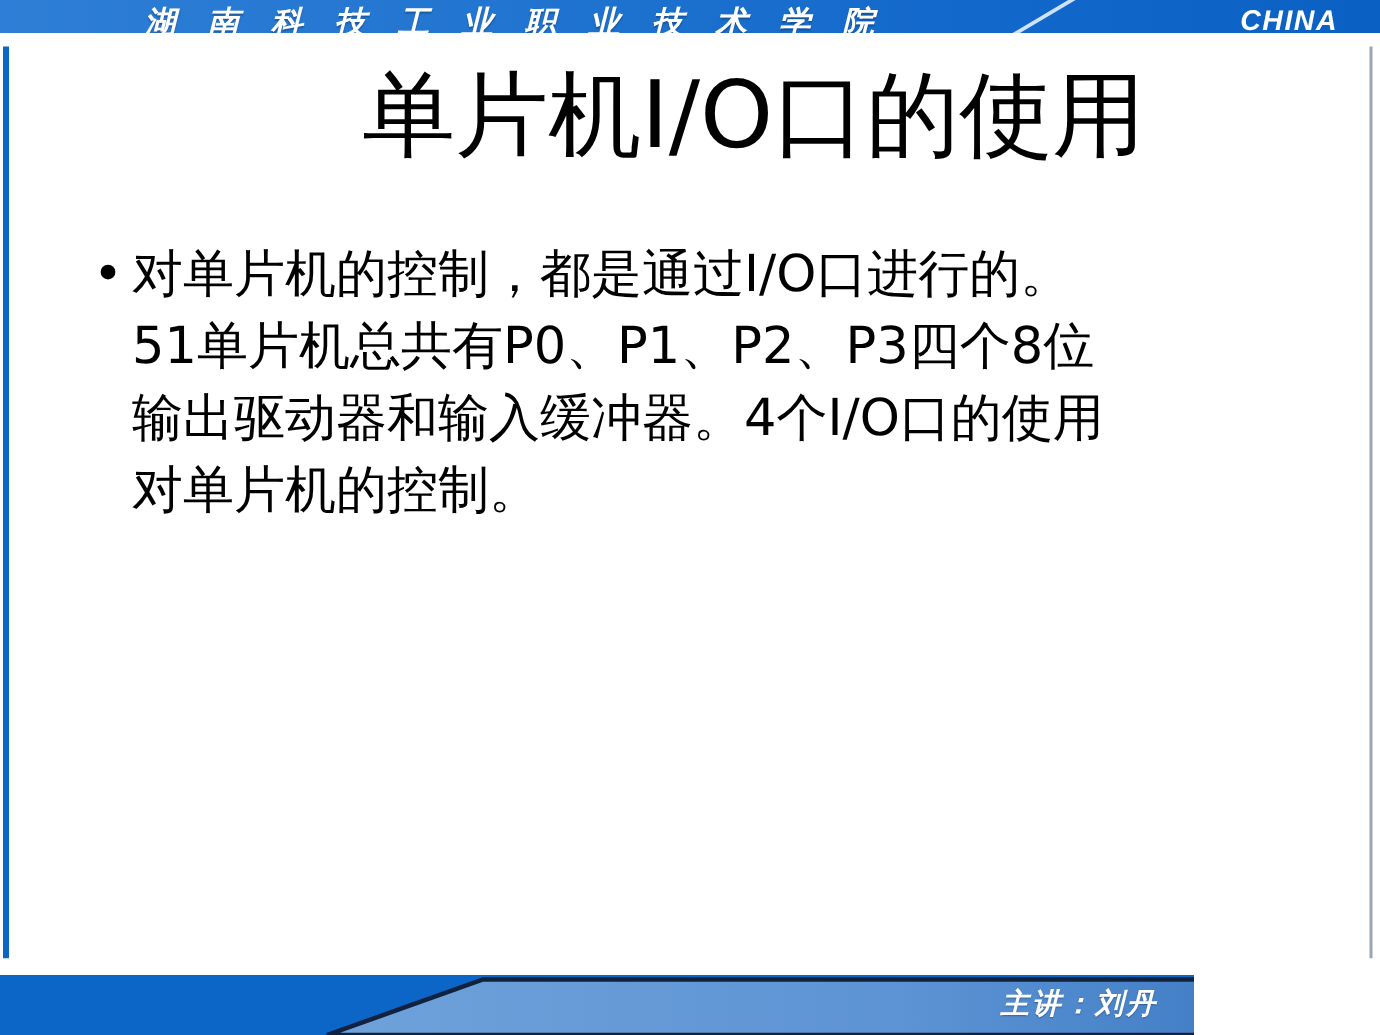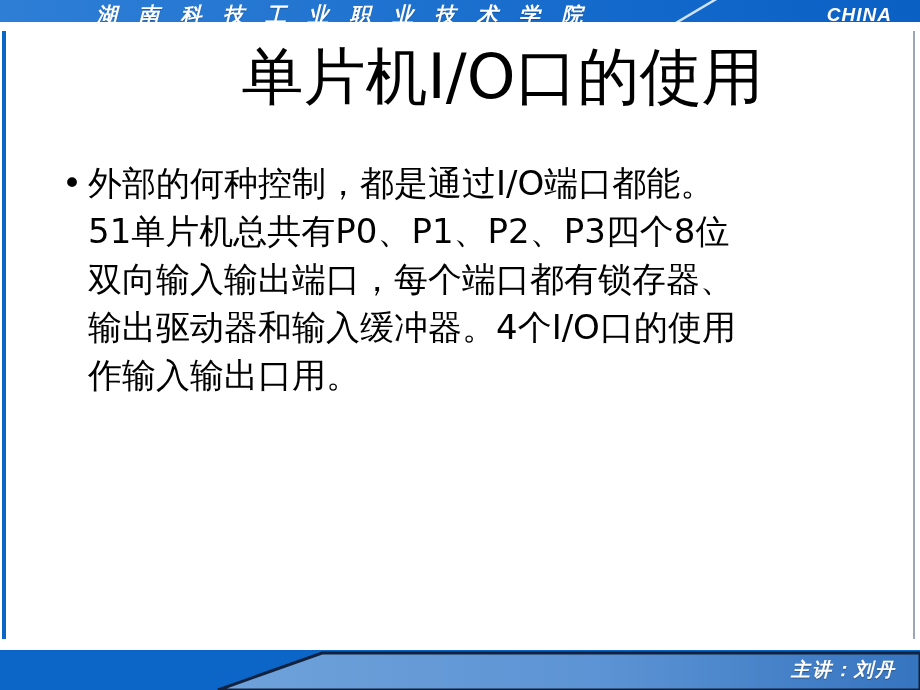--- a/index.html
+++ b/index.html
@@ -135,21 +135,21 @@
   .bullet-text .ln {
     display: block;
     white-space: nowrap;
   }
 
   
   .footer {
     position: absolute;
     left: 0;
     top: 650px;
-    width: 920px;
+    width: 796px;
     height: 40px;
     background: #0b66c8;
     overflow: hidden;
   }
   .footer-shape {
     position: absolute;
     left: 0;
     top: 0;
     width: 920px;
     height: 40px;
@@ -195,25 +195,24 @@
   </div>
 
   <div class="frame">
 
     <div class="slide-title">单片机I/O口的使用</div>
 
     <div class="body-block">
       <div class="bullet-row">
         <div class="bullet-dot">•</div>
         <div class="bullet-text">
-          <span class="ln">外部的何种控制，都是通过I/O端口都能。</span>
+          <span class="ln">对单片机的控制，都是通过I/O口进行的。</span>
           <span class="ln">51单片机总共有P0、P1、P2、P3四个8位</span>
-          <span class="ln">双向输入输出端口，每个端口都有锁存器、</span>
           <span class="ln">输出驱动器和输入缓冲器。4个I/O口的使用</span>
-          <span class="ln">作输入输出口用。</span>
+          <span class="ln">对单片机的控制。</span>
         </div>
       </div>
     </div>
 
   </div>
 
   <div class="footer-gap"></div>
 
   <div class="footer">
     <svg class="footer-shape" viewBox="0 0 920 40" preserveAspectRatio="none">

